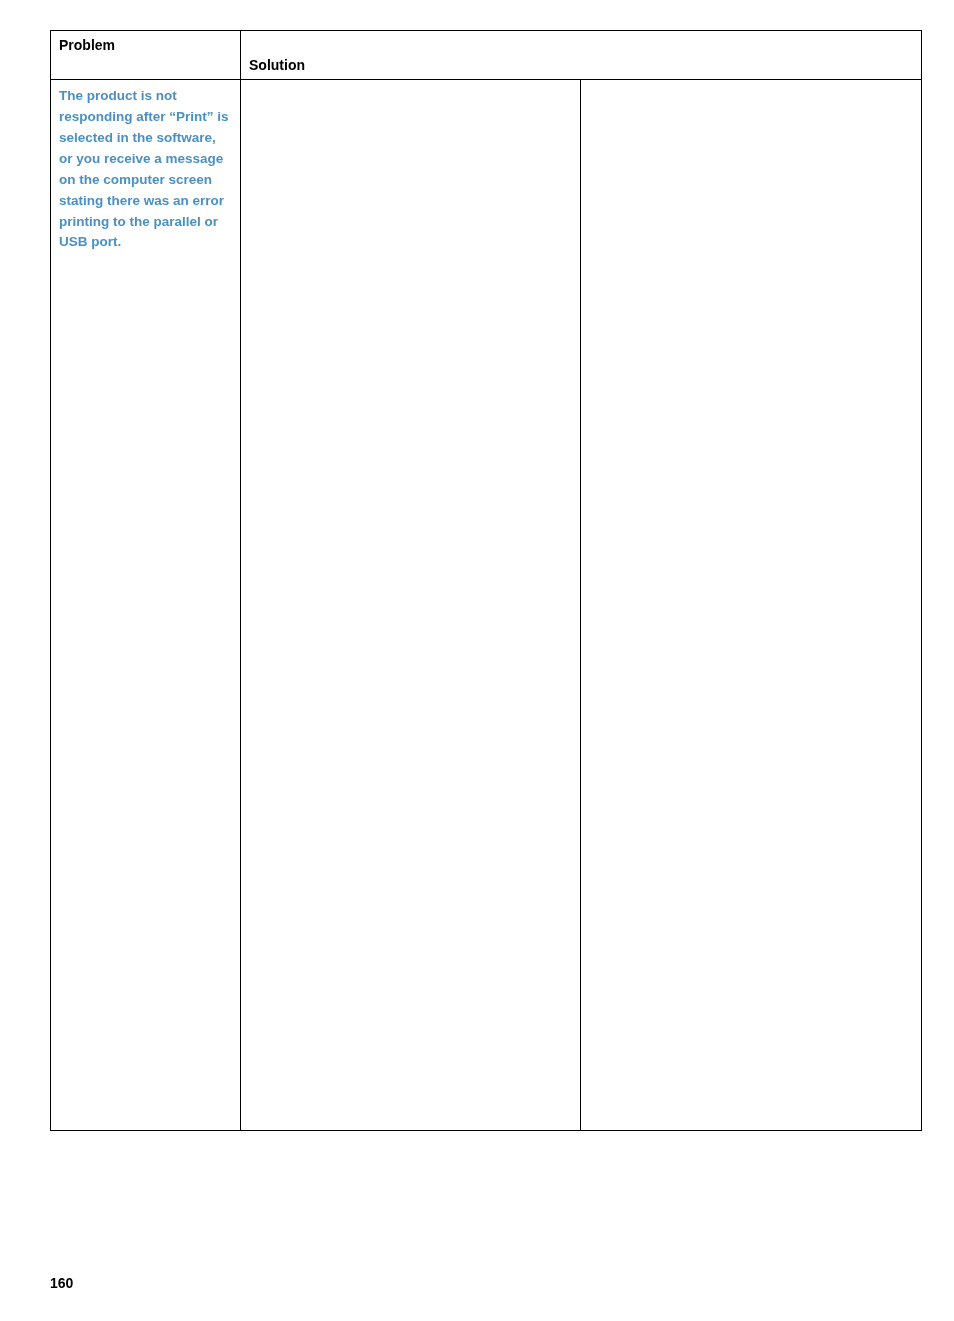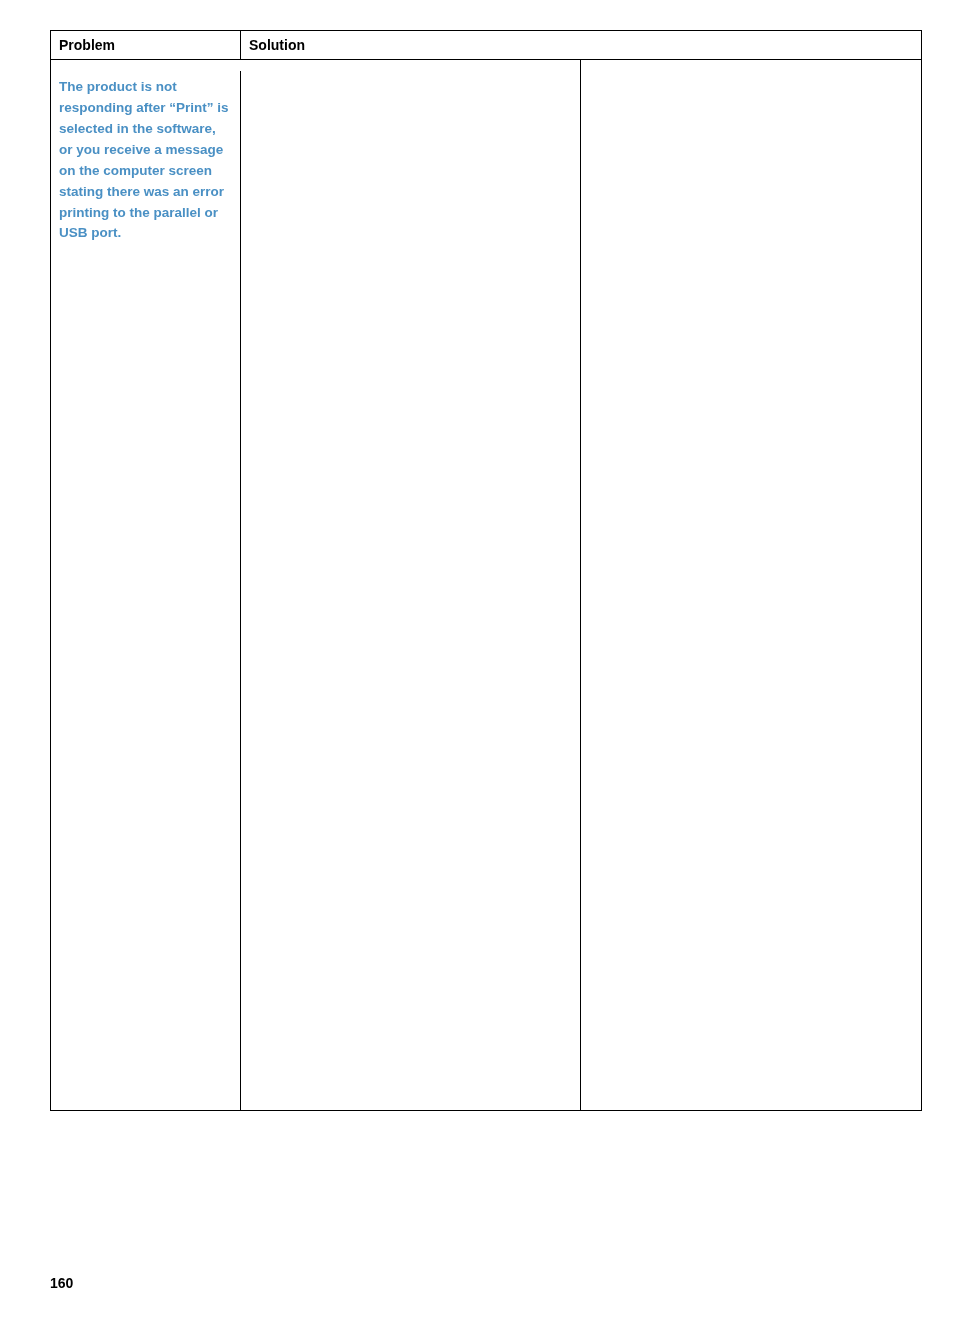--- a/index.html
+++ b/index.html
@@ -43,39 +43,39 @@
     .col-cause {
       width: 340px;
       min-width: 340px;
       border-right: 1.5px solid #000000;
       padding: 6px 8px;
     }
 
     .col-solution {
       flex: 1;
       padding: 6px 8px;
+      margin-top: 20px;
     }
 
     .header-cell {
       font-weight: bold;
       font-size: 14px;
       color: #000000;
     }
 
     .table-body {
       display: flex;
       min-height: 1050px;
     }
 
     .body-col-problem {
       width: 190px;
       min-width: 190px;
       border-right: 1.5px solid #000000;
       padding: 6px 8px;
-      margin-top: 11px;
     }
 
     .body-col-cause {
       width: 340px;
       min-width: 340px;
       border-right: 1.5px solid #000000;
       padding: 6px 8px;
     }
 
     .body-col-solution {

